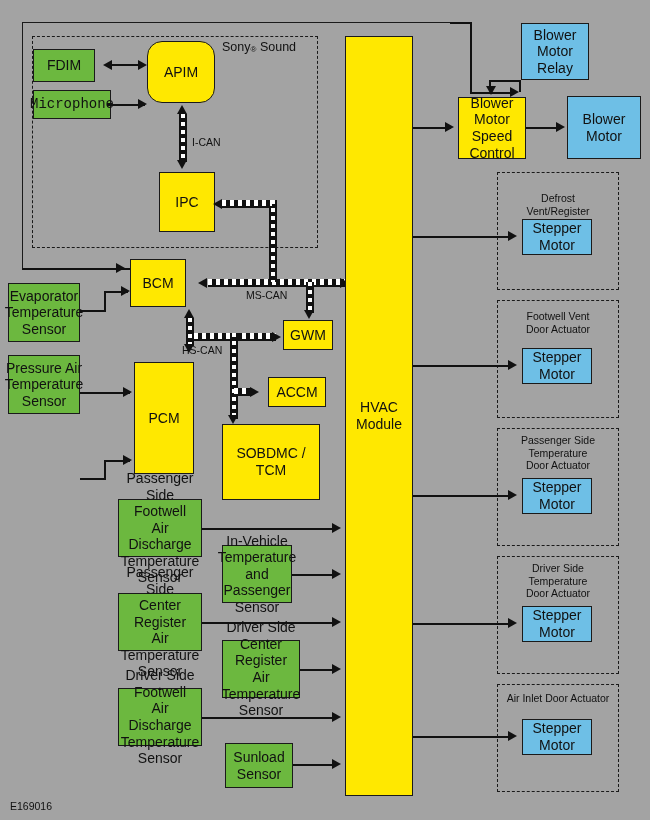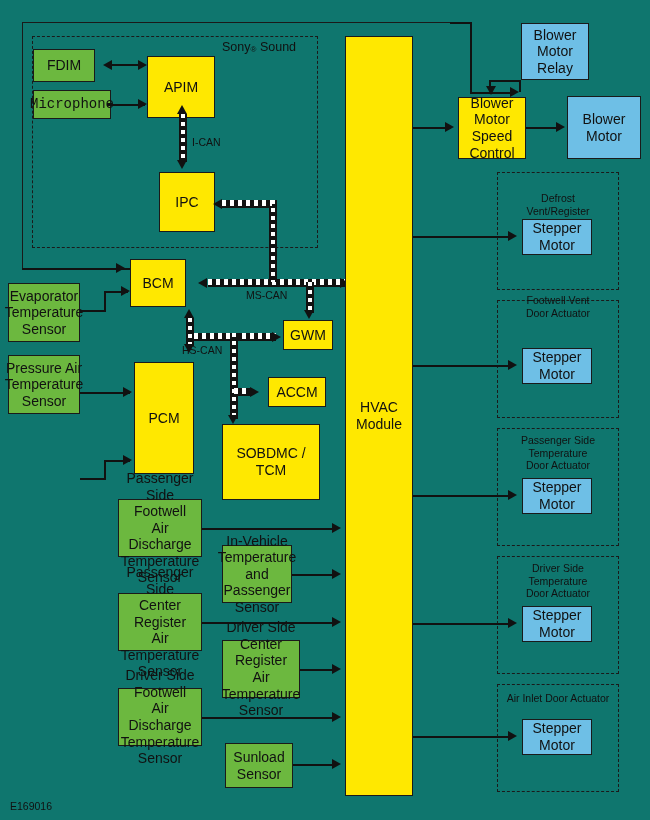--- a/index.html
+++ b/index.html
@@ -1,17 +1,17 @@
 <!DOCTYPE html>
 <html><head>
 <meta charset="utf-8">
 <style>
   html,body{margin:0;padding:0;background:#ffffff;}
   body{font-family:"Liberation Sans",sans-serif;}
-  #stage{position:relative;width:650px;height:820px;background:#0f766e;overflow:hidden;}
+  #stage{position:relative;width:650px;height:820px;background:#a3a3a3;overflow:hidden;}
 
   .box{position:absolute;box-sizing:border-box;border:1.5px solid #1a1a1a;
        display:flex;align-items:center;justify-content:center;text-align:center;
        font-size:14px;line-height:1.18;color:#111;white-space:pre-line;padding:1px;}
   .yellow{background:#ffe800;}
   .green{background:#6cb83f;}
   .blue{background:#6ebfe6;}
 
   .group{position:absolute;box-sizing:border-box;border:1.6px dashed #1a1a1a;background:transparent;}
   .solidframe{position:absolute;box-sizing:border-box;border:1.8px solid #1a1a1a;
@@ -60,21 +60,21 @@
   <div class="arw arw-r" style="left:116px;top:263px;"></div>
 
   <div class="group" style="left:32px;top:36px;width:286px;height:212px;"></div>
   <div class="sonylabel" style="left:222px;top:40px;">
     <span>Sony</span><sup>®</sup>
     <span>Sound</span>
   </div>
 
   <div class="box green" style="left:33px;top:49px;width:62px;height:33px;">FDIM</div>
   <div class="box green" style="left:33px;top:90px;width:78px;height:29px;font-family:Liberation Mono, monospace;">Microphone</div>
-  <div class="box yellow" style="left:147px;top:56px;width:68px;height:62px;">APIM</div>
+  <div class="box yellow" style="left:147px;top:41px;width:68px;height:62px;border-radius:15px;">APIM</div>
   <div class="box yellow" style="left:159px;top:172px;width:56px;height:60px;">IPC</div>
 
   <div class="seg hline" style="left:105px;top:64px;width:40px;"></div>
   <div class="arw arw-r" style="left:138px;top:60px;"></div>
   <div class="arw arw-l" style="left:103px;top:60px;"></div>
 
   <div class="seg hline" style="left:107px;top:104px;width:38px;"></div>
   <div class="arw arw-r" style="left:138px;top:99px;"></div>
 
   <div class="bus bus-v" style="left:179px;top:114px;height:48px;"></div>
@@ -161,21 +161,21 @@
   <div class="group" style="left:497px;top:172px;width:122px;height:118px;"></div>
   <div class="glabel" style="left:497px;top:192px;width:122px;">Defrost
 Vent/Register
 Door Actuator</div>
   <div class="box blue" style="left:522px;top:219px;width:70px;height:36px;">Stepper
 Motor</div>
   <div class="seg hline" style="left:413px;top:236px;width:100px;"></div>
   <div class="arw arw-r" style="left:508px;top:231px;"></div>
 
   <div class="group" style="left:497px;top:300px;width:122px;height:118px;"></div>
-  <div class="glabel" style="left:497px;top:294px;width:122px;">Footwell Vent
+  <div class="glabel" style="left:497px;top:310px;width:122px;">Footwell Vent
 Door Actuator</div>
   <div class="box blue" style="left:522px;top:348px;width:70px;height:36px;">Stepper
 Motor</div>
   <div class="seg hline" style="left:413px;top:365px;width:100px;"></div>
   <div class="arw arw-r" style="left:508px;top:360px;"></div>
 
   <div class="group" style="left:497px;top:428px;width:122px;height:118px;"></div>
   <div class="glabel" style="left:497px;top:434px;width:122px;">Passenger Side
 Temperature
 Door Actuator</div>

